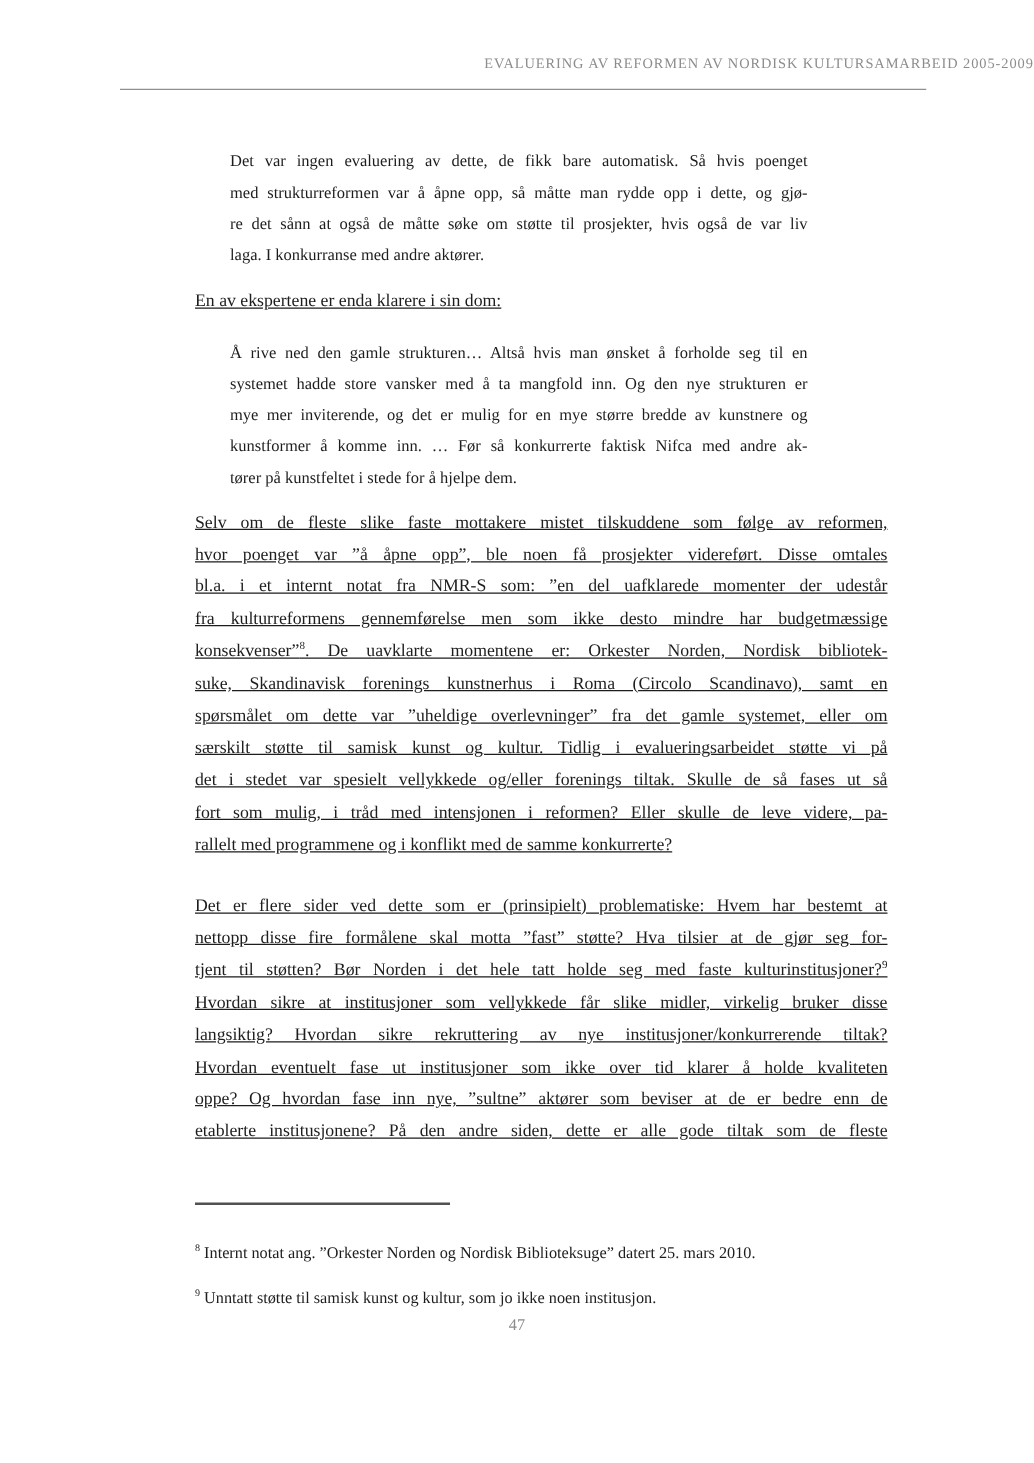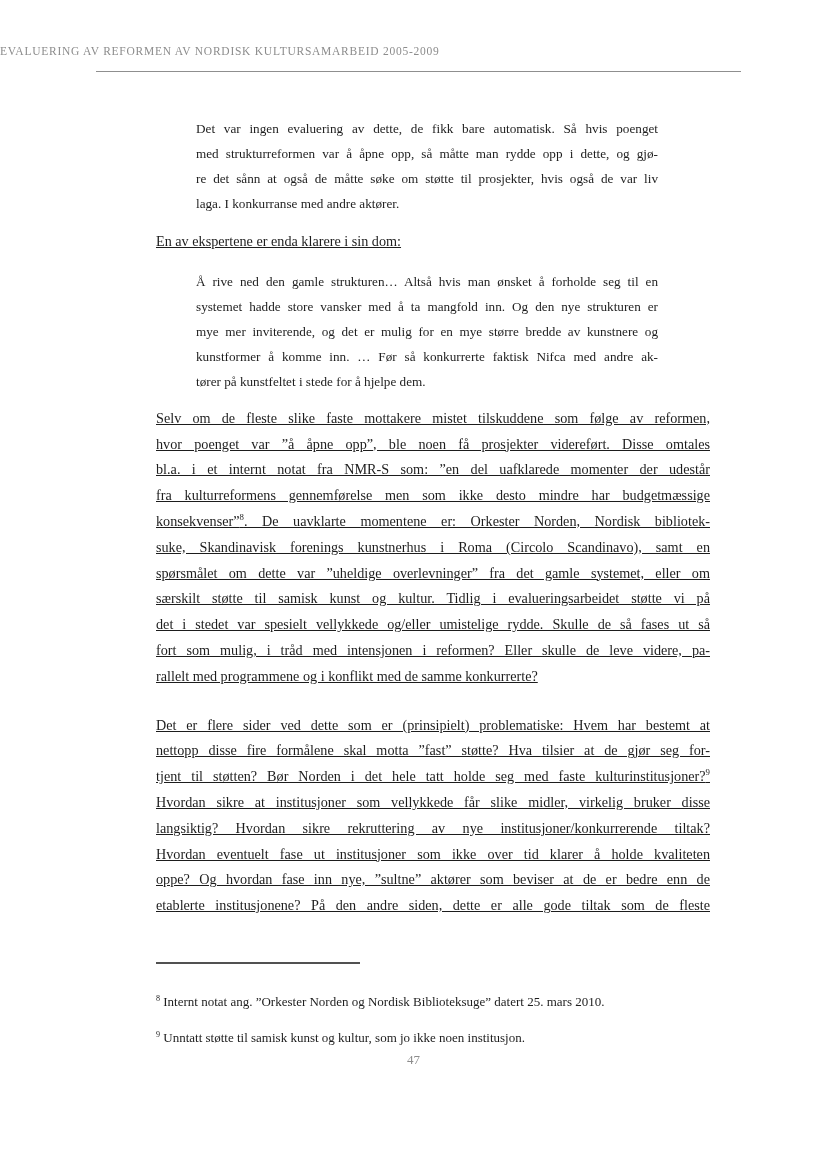--- a/index.html
+++ b/index.html
@@ -10,21 +10,21 @@
     background: #ffffff;
     font-family: "Liberation Serif", serif;
     color: #1d1d1d;
     overflow: hidden;
   }
   .header-title {
     position: absolute;
     top: 45px;
     left: 0;
     width: 827px;
-    text-align: left;
+    text-align: right;
     font-size: 11.5px;
     letter-spacing: 0.75px;
     color: #8c8c8c;
     white-space: nowrap;
   }
   .header-rule {
     position: absolute;
     top: 71px;
     left: 96px;
     width: 645px;
@@ -33,21 +33,21 @@
   }
   .content {
     position: absolute;
     left: 156px;
     top: 116px;
     width: 554px;
     font-size: 14.2px;
   }
   .para { line-height: 25.8px; text-decoration: underline; }
   .quote {
-    margin-left: 40px;
+    margin-left: 28px;
     width: 462px;
     font-size: 13.2px;
     line-height: 25px;
   }
   .content > *:nth-child(2) { margin-top: 13px; }
   .content > *:nth-child(3) { margin-top: 14px; }
   .content > *:nth-child(4) { margin-top: 12px; }
   .content > *:nth-child(5) { margin-top: 23px; }
   .line { text-align: justify; text-align-last: justify; }
   .line.last { text-align-last: left; }
@@ -99,21 +99,21 @@
       </div>
       <div class="para">
         <div class="line">Selv om de fleste slike faste mottakere mistet tilskuddene som følge av reformen,</div>
         <div class="line">hvor poenget var ”å åpne opp”, ble noen få prosjekter videreført. Disse omtales</div>
         <div class="line">bl.a. i et internt notat fra NMR-S som: ”en del uafklarede momenter der udestår</div>
         <div class="line">fra kulturreformens gennemførelse men som ikke desto mindre har budgetmæssige</div>
         <div class="line">konsekvenser”<sup>8</sup>. De uavklarte momentene er: Orkester Norden, Nordisk bibliotek-</div>
         <div class="line">suke, Skandinavisk forenings kunstnerhus i Roma (Circolo Scandinavo), samt en</div>
         <div class="line">spørsmålet om dette var ”uheldige overlevninger” fra det gamle systemet, eller om</div>
         <div class="line">særskilt støtte til samisk kunst og kultur. Tidlig i evalueringsarbeidet støtte vi på</div>
-        <div class="line">det i stedet var spesielt vellykkede og/eller umistelige rydde. Skulle de så fases ut så</div>
+        <div class="line">det i stedet var spesielt vellykkede og/eller forenings tiltak. Skulle de så fases ut så</div>
         <div class="line">fort som mulig, i tråd med intensjonen i reformen? Eller skulle de leve videre, pa-</div>
         <div class="line last">rallelt med programmene og i konflikt med de samme konkurrerte?</div>
       </div>
       <div class="para">
         <div class="line">Det er flere sider ved dette som er (prinsipielt) problematiske: Hvem har bestemt at</div>
         <div class="line">nettopp disse fire formålene skal motta ”fast” støtte? Hva tilsier at de gjør seg for-</div>
         <div class="line">tjent til støtten? Bør Norden i det hele tatt holde seg med faste kulturinstitusjoner?<sup>9</sup></div>
         <div class="line">Hvordan sikre at institusjoner som vellykkede får slike midler, virkelig bruker disse</div>
         <div class="line">langsiktig? Hvordan sikre rekruttering av nye institusjoner/konkurrerende tiltak?</div>
         <div class="line">Hvordan eventuelt fase ut institusjoner som ikke over tid klarer å holde kvaliteten</div>

